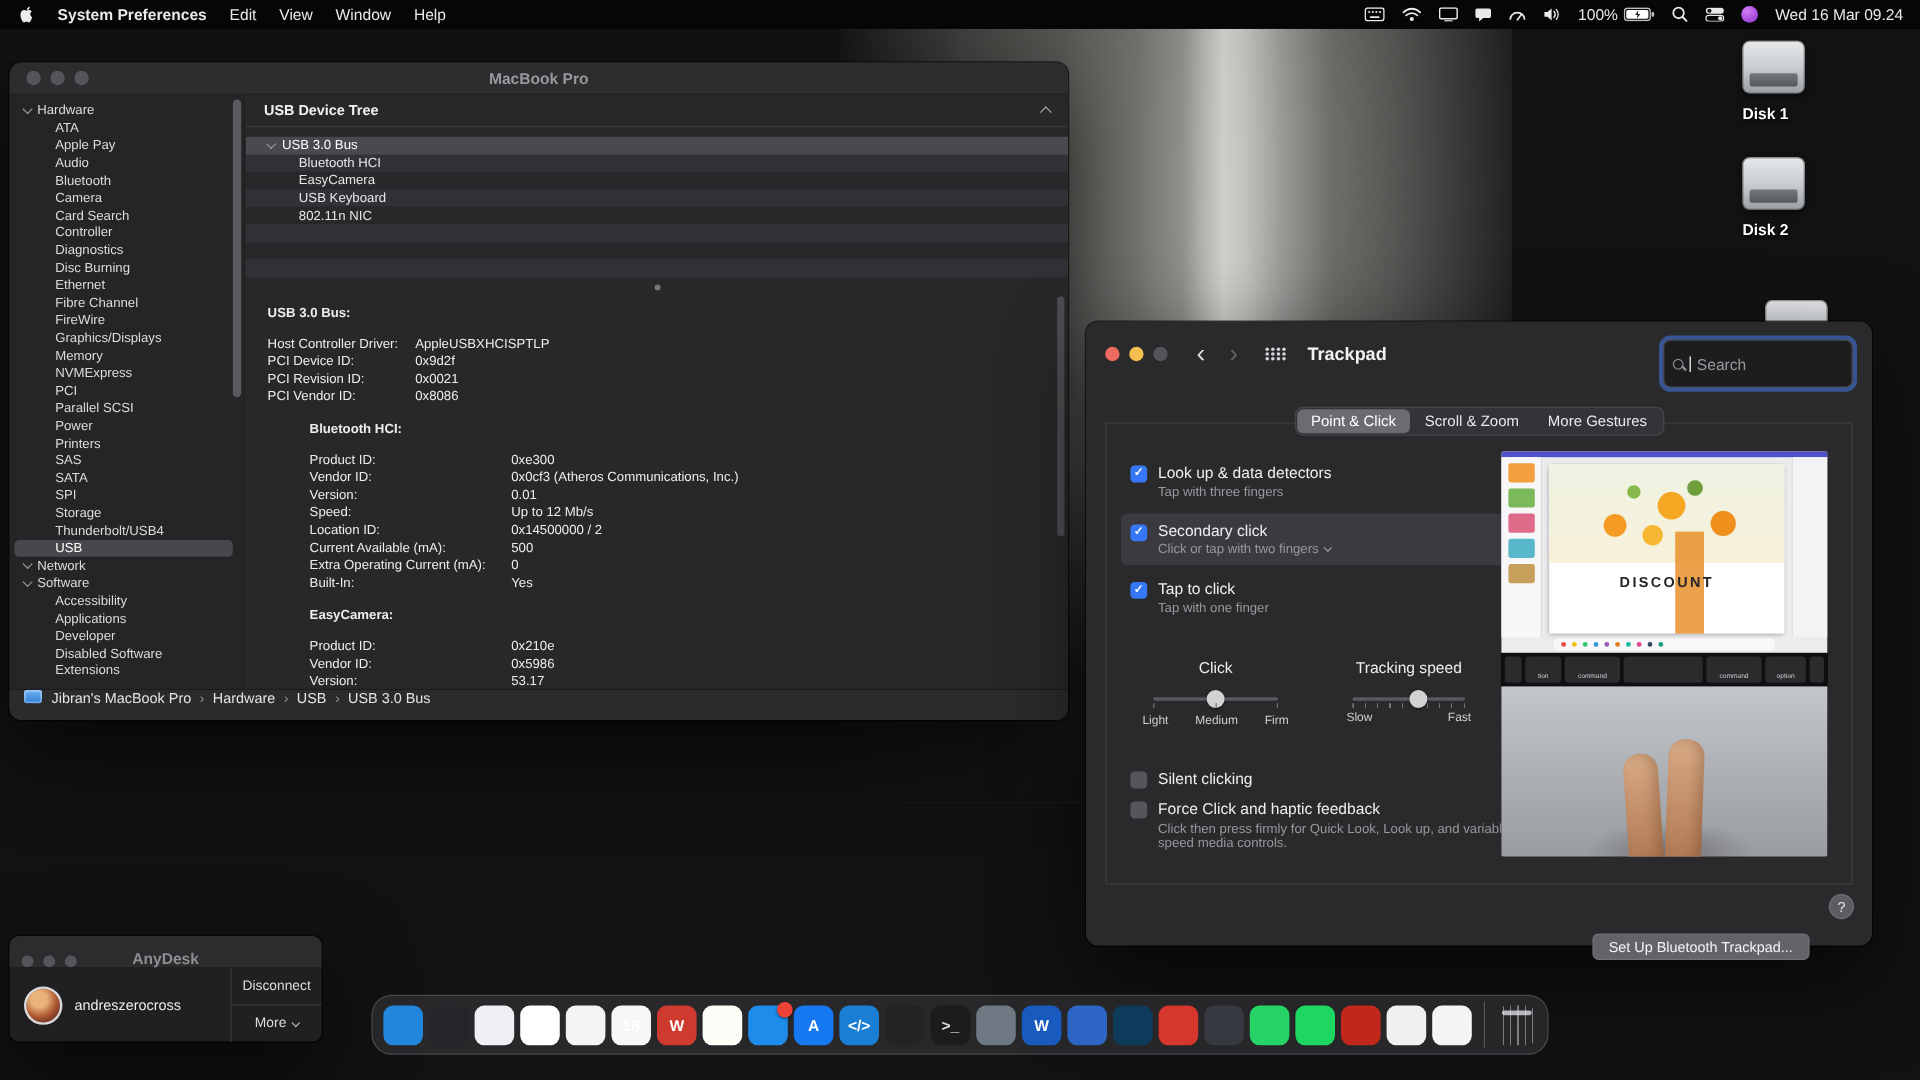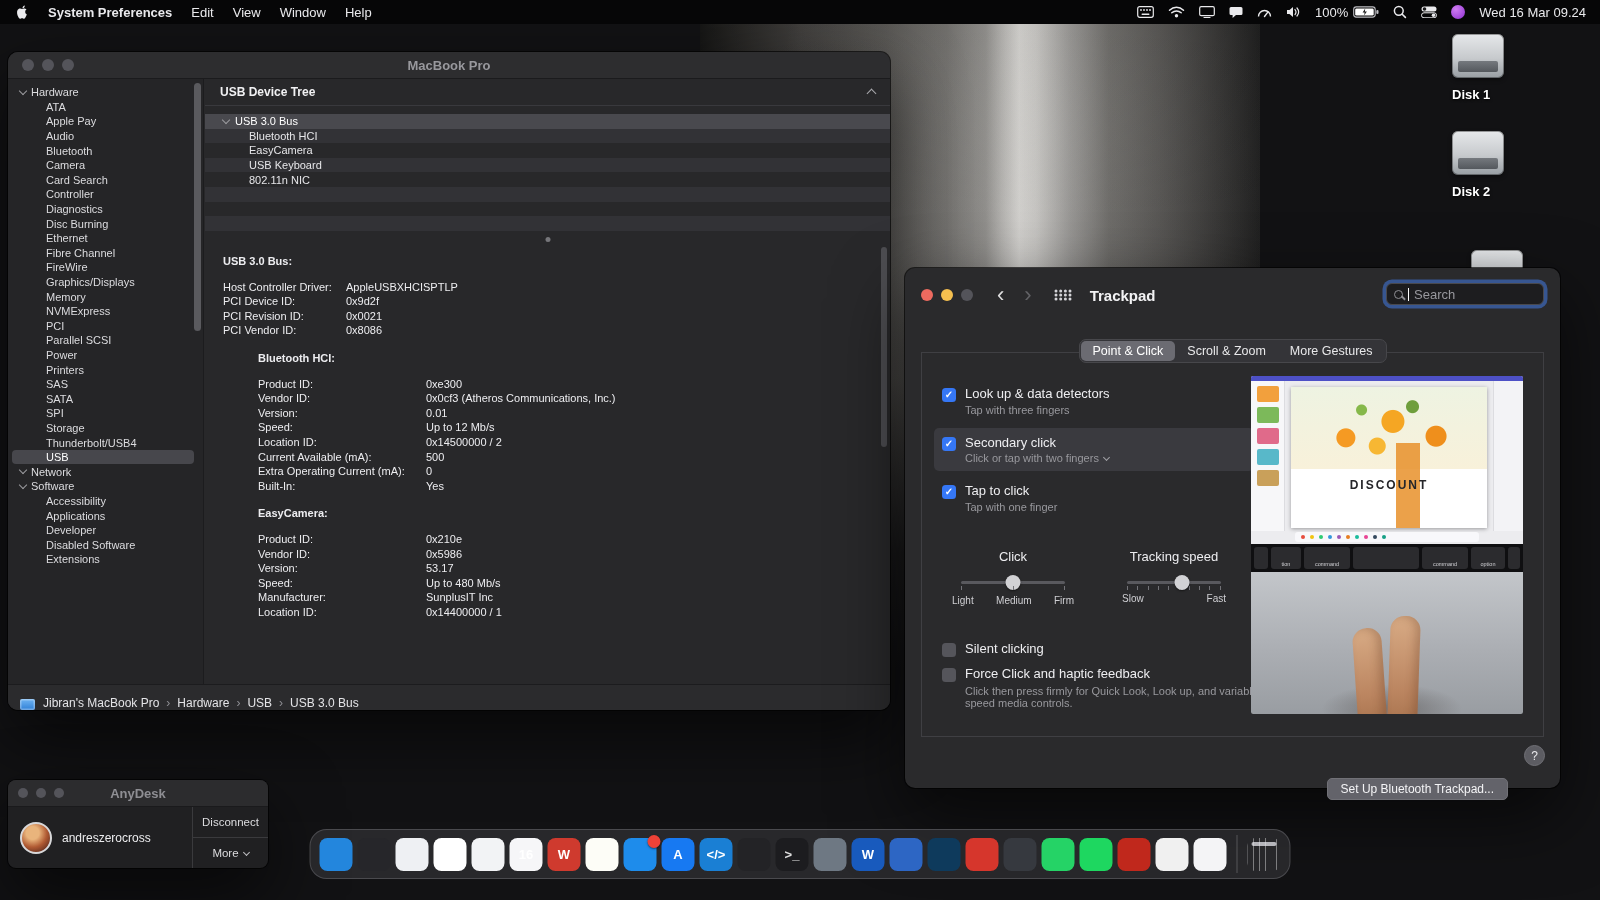--- a/index.html
+++ b/index.html
@@ -28,21 +28,21 @@
   .mb-clock{font-size:13px;}
 
   
   .window{position:absolute;border-radius:10px;background:#28282a;
     box-shadow:0 0 0 1px rgba(0,0,0,.65),0 28px 70px rgba(0,0,0,.6);}
   .lights{display:flex;gap:8px;}
   .light{width:12px;height:12px;border-radius:50%;}
   .gray{background:#54545a;} .red{background:#ed6a5f;} .yel{background:#f5bf4f;}
 
   
-  #sysinfo{left:8px;top:52px;width:882px;height:658px;z-index:10;}
+  #sysinfo{left:8px;top:52px;width:882px;height:548px;z-index:10;}
   .si-titlebar{height:27px;display:flex;align-items:center;padding:0 14px;border-bottom:1px solid #1b1b1d;
     background:#2d2d2f;border-radius:10px 10px 0 0;position:relative;}
   .si-title{position:absolute;left:0;right:0;text-align:center;color:#98989d;font-size:13px;font-weight:700;}
   .si-side{position:absolute;left:0;top:27px;bottom:0;width:196px;border-right:1px solid #1c1c1e;
     background:#252527;padding-top:6px;overflow:hidden;border-radius:0 0 0 10px;font-size:11px;color:#dcdcdf;}
   .srow{height:14.6px;display:flex;align-items:center;gap:5px;}
   .sect{padding-left:12px;}
   .itm{padding-left:38px;}
   .itm.selected{background:#47474c;border-radius:4px;margin:0 9px 0 4px;padding-left:34px;color:#fff;}
   .chevD{width:6px;height:6px;border-right:1.5px solid #9b9b9f;border-bottom:1.5px solid #9b9b9f;transform:rotate(45deg);margin-top:-3px;flex:none;}
@@ -63,32 +63,32 @@
   .si-details{position:absolute;left:0;top:163px;right:12px;bottom:0;overflow:hidden;
     padding:12px 0 0 18px;font-size:11px;line-height:14.6px;color:#ededf0;}
   .sec-title{font-weight:700;margin-bottom:11px;}
   .sec{margin-bottom:13px;}
   .sec.indent{margin-left:35px;}
   .drow{display:flex;}
   .dk{width:123px;flex:none;}
   .indent .dk{width:168px;}
   .si-det-scroll{position:absolute;right:3px;top:168px;width:6px;height:200px;background:#4d4d51;border-radius:3px;}
   .si-bottombar{position:absolute;left:0;right:0;bottom:0;height:26px;border-top:1px solid #1c1c1e;background:#2b2b2d;
-    border-radius:0 0 10px 10px;display:flex;align-items:flex-end;gap:8px;padding:0 12px;font-size:12px;color:#e4e4e7;}
+    border-radius:0 0 10px 10px;display:flex;align-items:flex-start;gap:8px;padding:0 12px;font-size:12px;color:#e4e4e7;}
   .crumb-ico{width:15px;height:11px;border-radius:2px;background:linear-gradient(#70b4f2,#2f80d7);box-shadow:inset 0 0 0 1.5px rgba(255,255,255,.3);flex:none;}
   .crumbs{display:flex;align-items:center;}
   .crumb+.crumb::before{content:"›";color:#8e8e93;margin:0 7px;}
 
   
   #trackpad{left:905px;top:268px;width:655px;height:520px;z-index:20;background:#2a2a2c;}
   .tp-titlebar{height:54px;display:flex;align-items:center;padding:0 16px;gap:10px;position:relative;}
   .tp-nav{font-size:22px;line-height:20px;margin-left:14px;color:#dededf;}
   .tp-nav.dis{color:#626266;margin-left:10px;}
   .tp-title{font-size:15px;font-weight:700;color:#f2f2f4;margin-left:8px;}
-  .tp-search{position:absolute;right:16px;top:15px;width:158px;height:22px;background:#1d1d1f;border:1px solid #49494d;border-radius:6px;
+  .tp-search{position:absolute;right:16px;top:15px;width:158px;height:40px;background:#1d1d1f;border:1px solid #49494d;border-radius:6px;
     box-shadow:0 0 0 3.5px rgba(68,130,245,.5);display:flex;align-items:center;padding:0 7px;gap:5px;}
   .mag{width:9px;height:9px;border:1.5px solid #8e8e93;border-radius:50%;position:relative;flex:none;}
   .mag::after{content:"";position:absolute;width:5px;height:1.5px;background:#8e8e93;right:-4px;bottom:-1px;transform:rotate(45deg);}
   .caret{width:1px;height:13px;background:#fff;}
   .tp-ph{color:#98989d;font-size:13px;}
   .tp-tabs{position:absolute;top:71px;left:50%;transform:translateX(-50%);display:flex;background:#343438;border:1px solid #47474b;
     border-radius:7px;padding:1px;z-index:3;}
   .tp-tab{padding:3px 12px;font-size:12.5px;color:#e8e8ea;border-radius:5px;white-space:nowrap;}
   .tp-tab.selected{background:#6b6b72;color:#fff;}
   .tp-box{position:absolute;left:16px;right:16px;top:84px;height:385px;border:1px solid #3f3f43;}
@@ -153,21 +153,21 @@
   .pv-pad{position:relative;height:142px;background:linear-gradient(180deg,#c3c6ca,#abaeb3 55%,#999da2);overflow:hidden;}
   .pv-pad::after{content:"";position:absolute;left:70px;right:60px;bottom:-20px;height:50px;border-radius:50%;
     background:radial-gradient(ellipse,rgba(40,30,25,.35),transparent 70%);}
   .finger{position:absolute;bottom:-10px;background:linear-gradient(180deg,#d8ab85,#bb8560 70%,#a9744f);
     border-radius:14px 14px 9px 9px;box-shadow:inset -5px 0 9px rgba(80,40,20,.25);z-index:2;}
   .f1{left:104px;width:29px;height:96px;transform:rotate(-4deg);}
   .f2{left:138px;width:30px;height:108px;transform:rotate(2deg);}
 
   
   #anydesk{left:8px;top:780px;width:260px;height:88px;z-index:15;background:#202022;border-radius:8px;}
-  .ad-titlebar{height:27px;display:flex;align-items:center;padding:0 10px;background:#2c2c2e;border-radius:8px 8px 0 0;
+  .ad-titlebar{height:27px;display:flex;align-items:flex-end;padding:0 10px;background:#2c2c2e;border-radius:8px 8px 0 0;
     border-bottom:1px solid #1a1a1c;position:relative;}
   .ad-titlebar .light{width:10px;height:10px;}
   .ad-title{position:absolute;left:0;right:0;text-align:center;font-size:13px;font-weight:700;color:#8e8e93;}
   .ad-body{position:absolute;left:0;right:0;top:27px;bottom:0;display:flex;}
   .ad-main{flex:1;display:flex;align-items:center;gap:10px;padding-left:12px;}
   .avatar{width:32px;height:32px;border-radius:50%;border:2px solid #d8d8da;
     background:radial-gradient(circle at 38% 32%,#e9b47c 0 25%,#b05a33 55%,#53251a 90%);}
   .ad-user{font-size:12px;color:#ececee;}
   .ad-right{width:76px;border-left:1px solid #3a3a3d;display:flex;flex-direction:column;}
   .ad-btn{flex:1;display:flex;align-items:center;justify-content:center;gap:5px;font-size:11.5px;color:#dcdcdf;}

